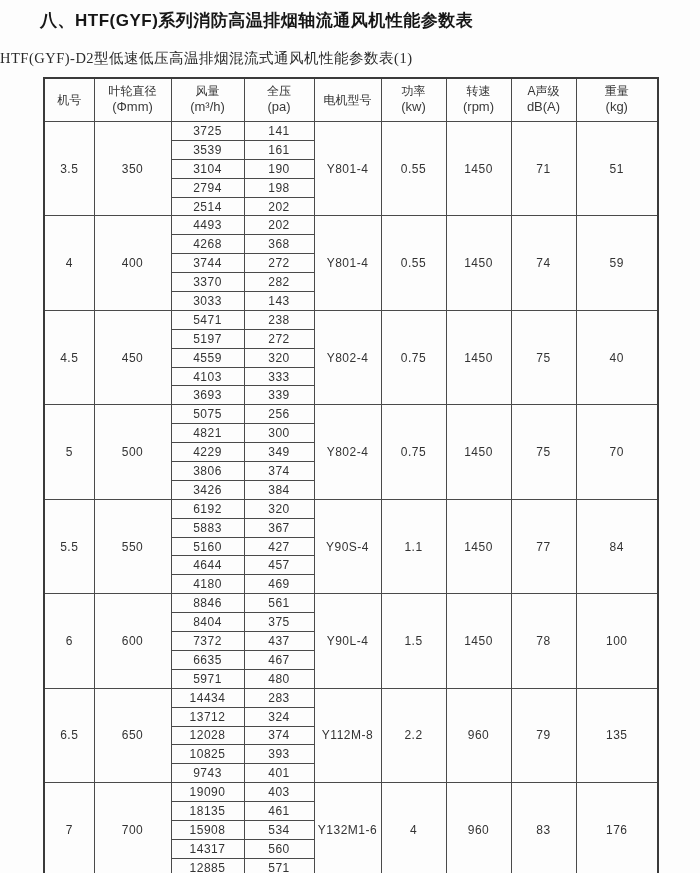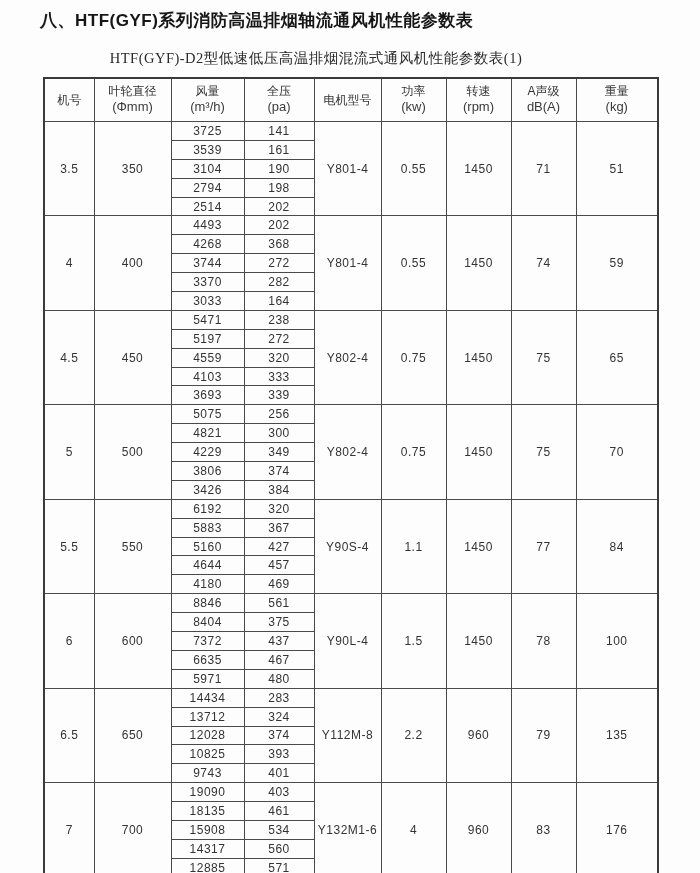--- a/index.html
+++ b/index.html
@@ -23,21 +23,21 @@
     padding: 9px 0 0 40px;
     font-size: 17px;
     font-weight: bold;
     color: #161616;
     letter-spacing: 0.5px;
     font-family: "Liberation Sans", sans-serif;
   }
   .doc-subtitle {
     margin: 0;
     padding-top: 17px;
-    text-align: center;
+    text-align: left;
     font-size: 14.5px;
     font-weight: normal;
     color: #2a2a2a;
     font-family: "Liberation Serif", serif;
     letter-spacing: 0.5px;
   }
   table.perf-table {
     border-collapse: collapse;
     table-layout: fixed;
     width: 614px;
@@ -149,32 +149,32 @@
         <tr>
           <td>3744</td>
           <td>272</td>
         </tr>
         <tr>
           <td>3370</td>
           <td>282</td>
         </tr>
         <tr>
           <td>3033</td>
-          <td>164</td>
+          <td>143</td>
         </tr>
         <tr>
           <td rowspan="5">4.5</td>
           <td rowspan="5">450</td>
           <td>5471</td>
           <td>238</td>
           <td rowspan="5">Y802-4</td>
           <td rowspan="5">0.75</td>
           <td rowspan="5">1450</td>
           <td rowspan="5">75</td>
-          <td rowspan="5">65</td>
+          <td rowspan="5">40</td>
         </tr>
         <tr>
           <td>5197</td>
           <td>272</td>
         </tr>
         <tr>
           <td>4559</td>
           <td>320</td>
         </tr>
         <tr>

